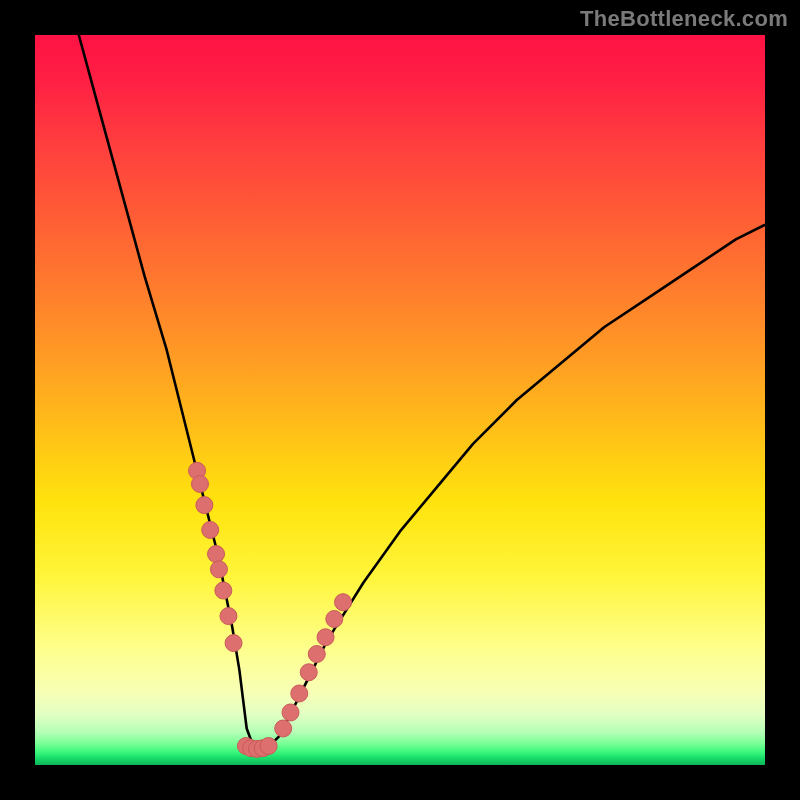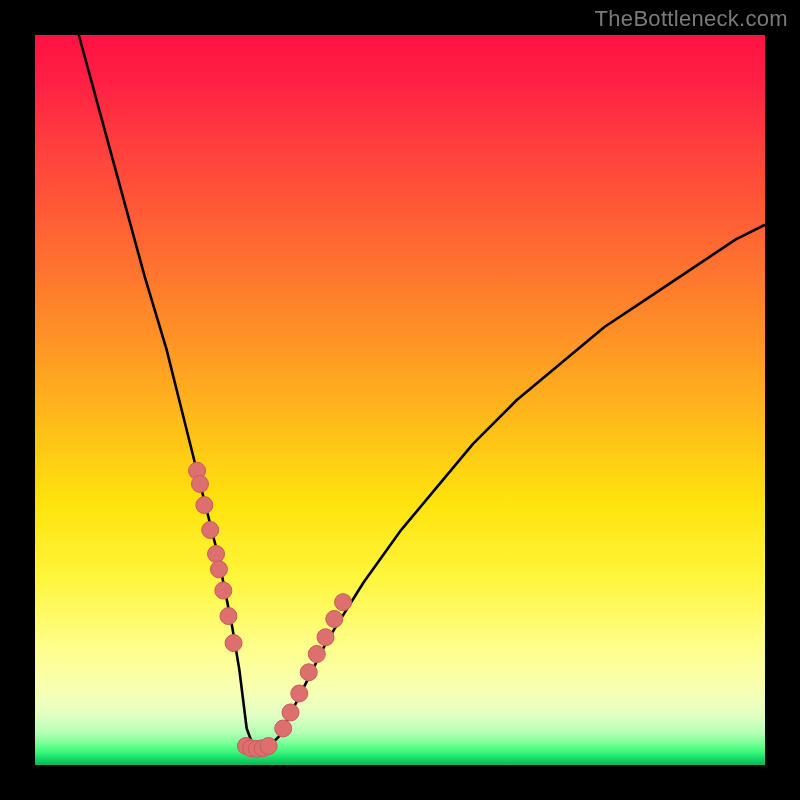--- a/index.html
+++ b/index.html
@@ -16,21 +16,21 @@
     width: 800px;
     height: 800px;
     background: #000;
   }
   .watermark {
     position: absolute;
     top: 6px;
     right: 12px;
     color: #7a7a7a;
     font-size: 22px;
-    font-weight: 400;
+    font-weight: 700;
     letter-spacing: 0.3px;
     z-index: 10;
   }
   .plot-area {
     position: absolute;
     left: 35px;
     top: 35px;
     width: 730px;
     height: 730px;
     

